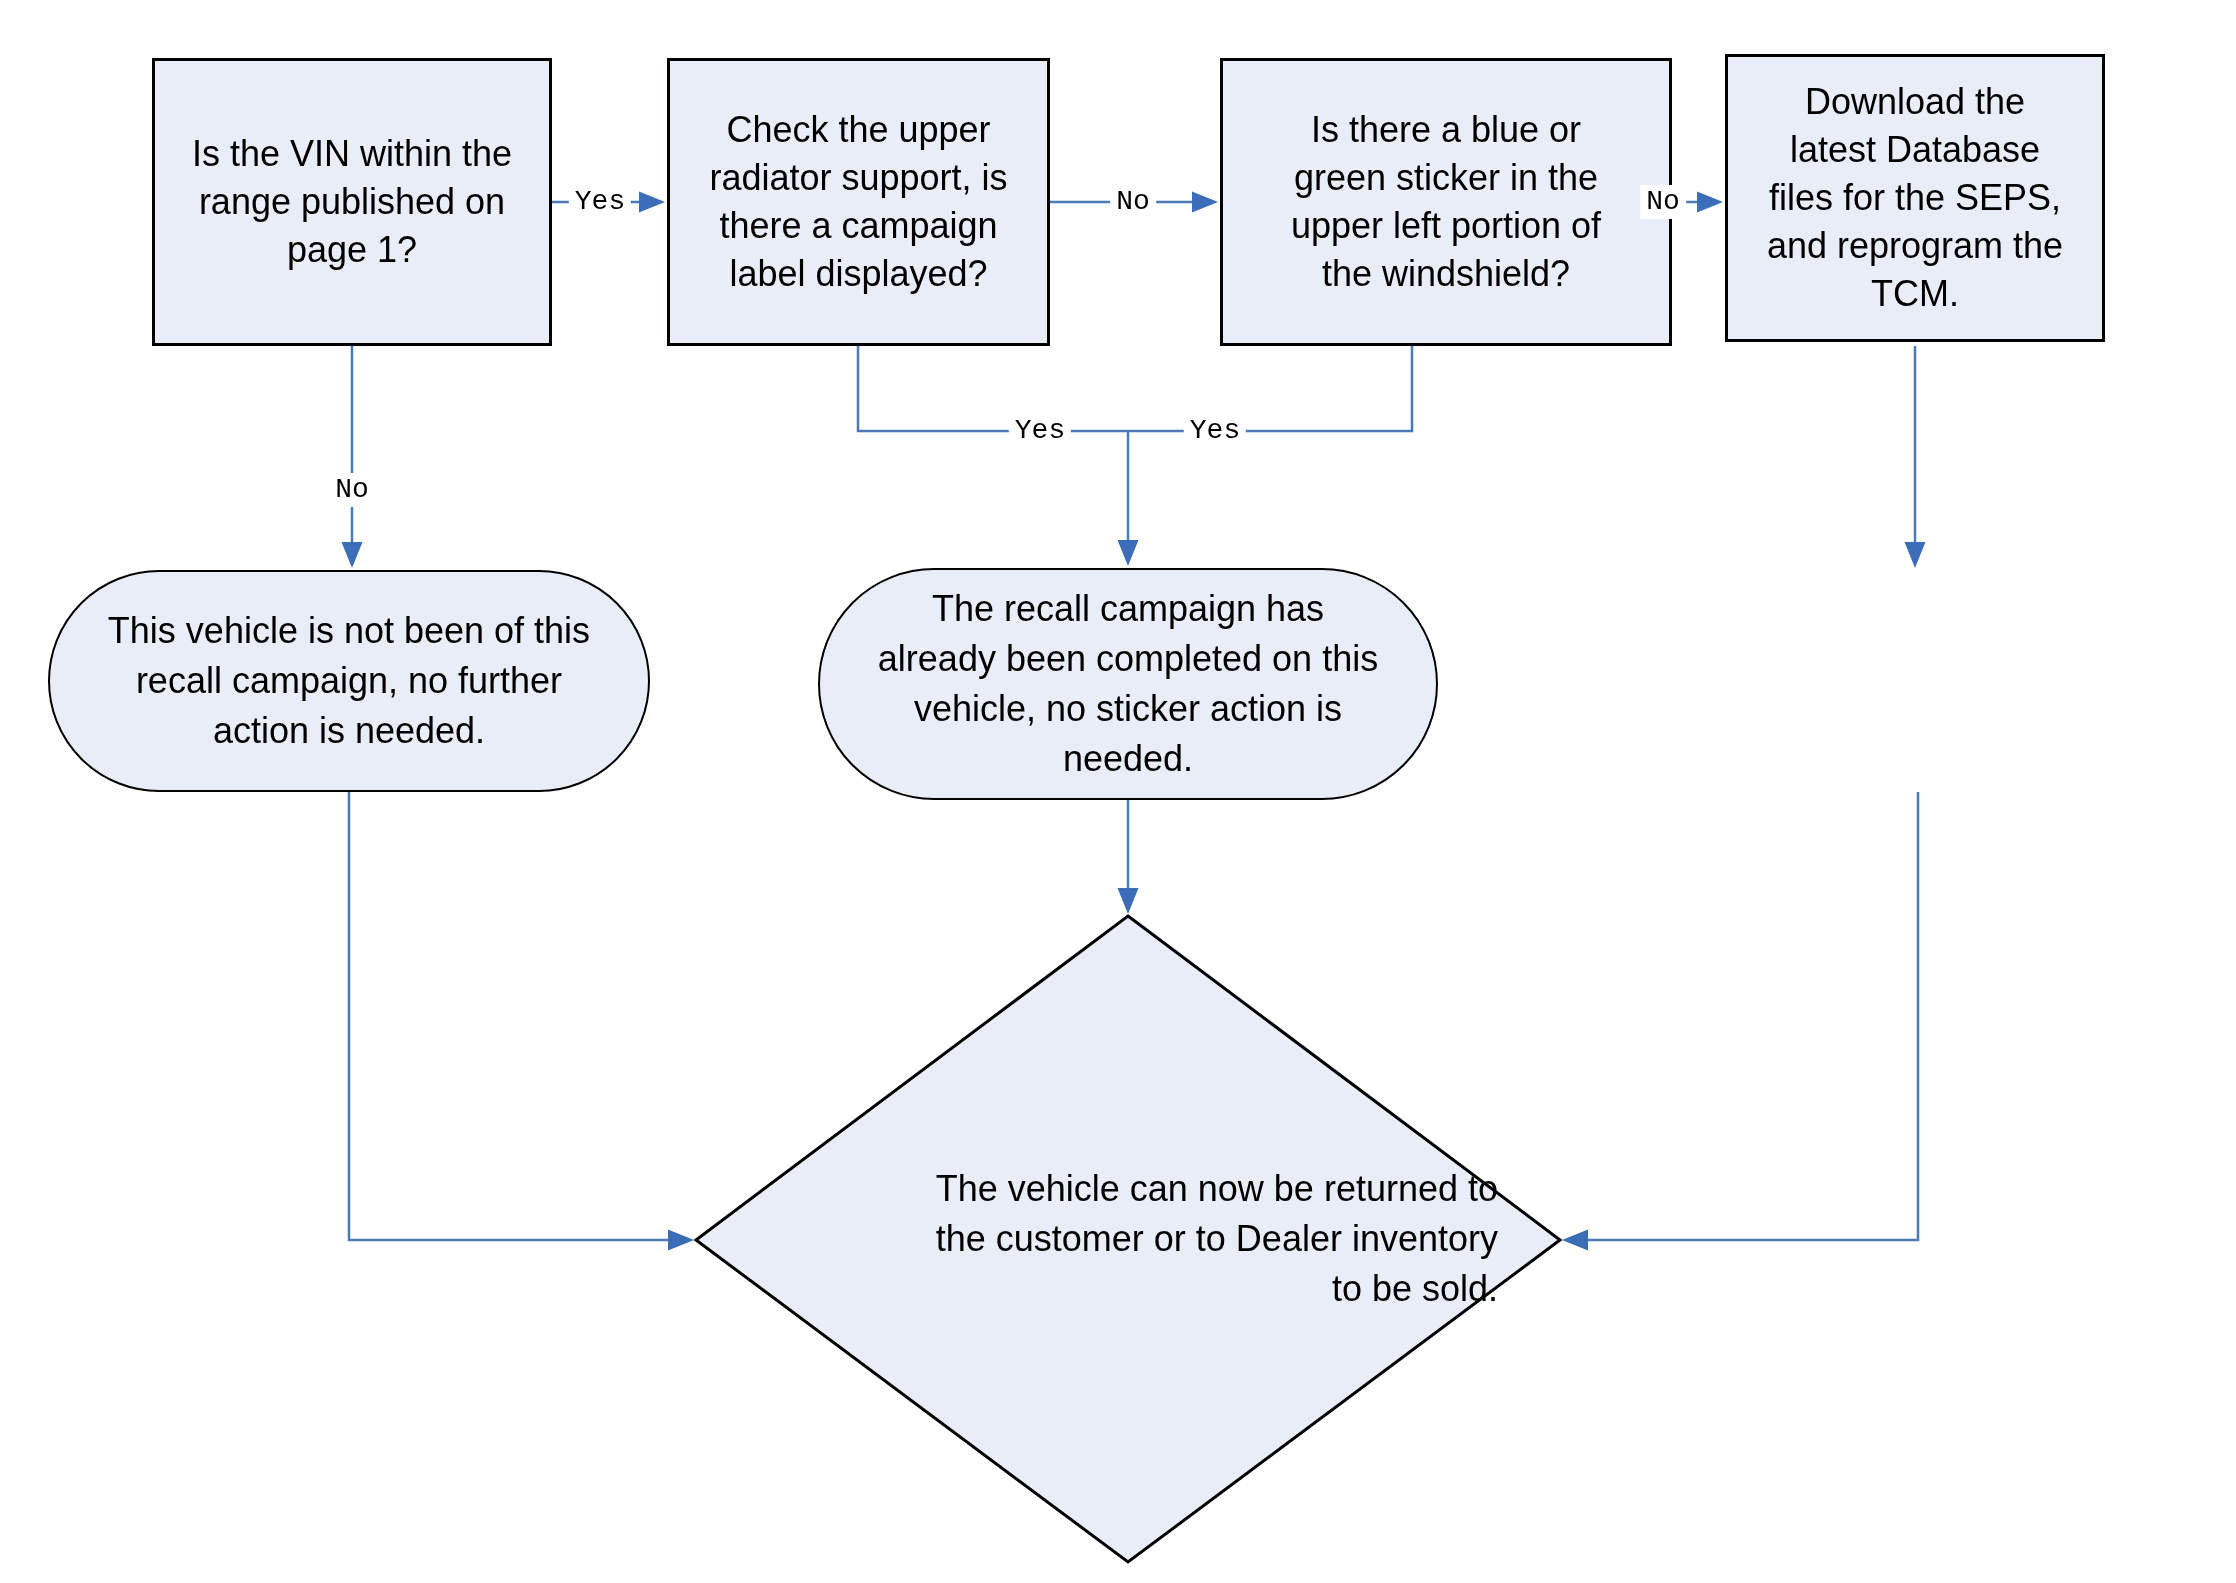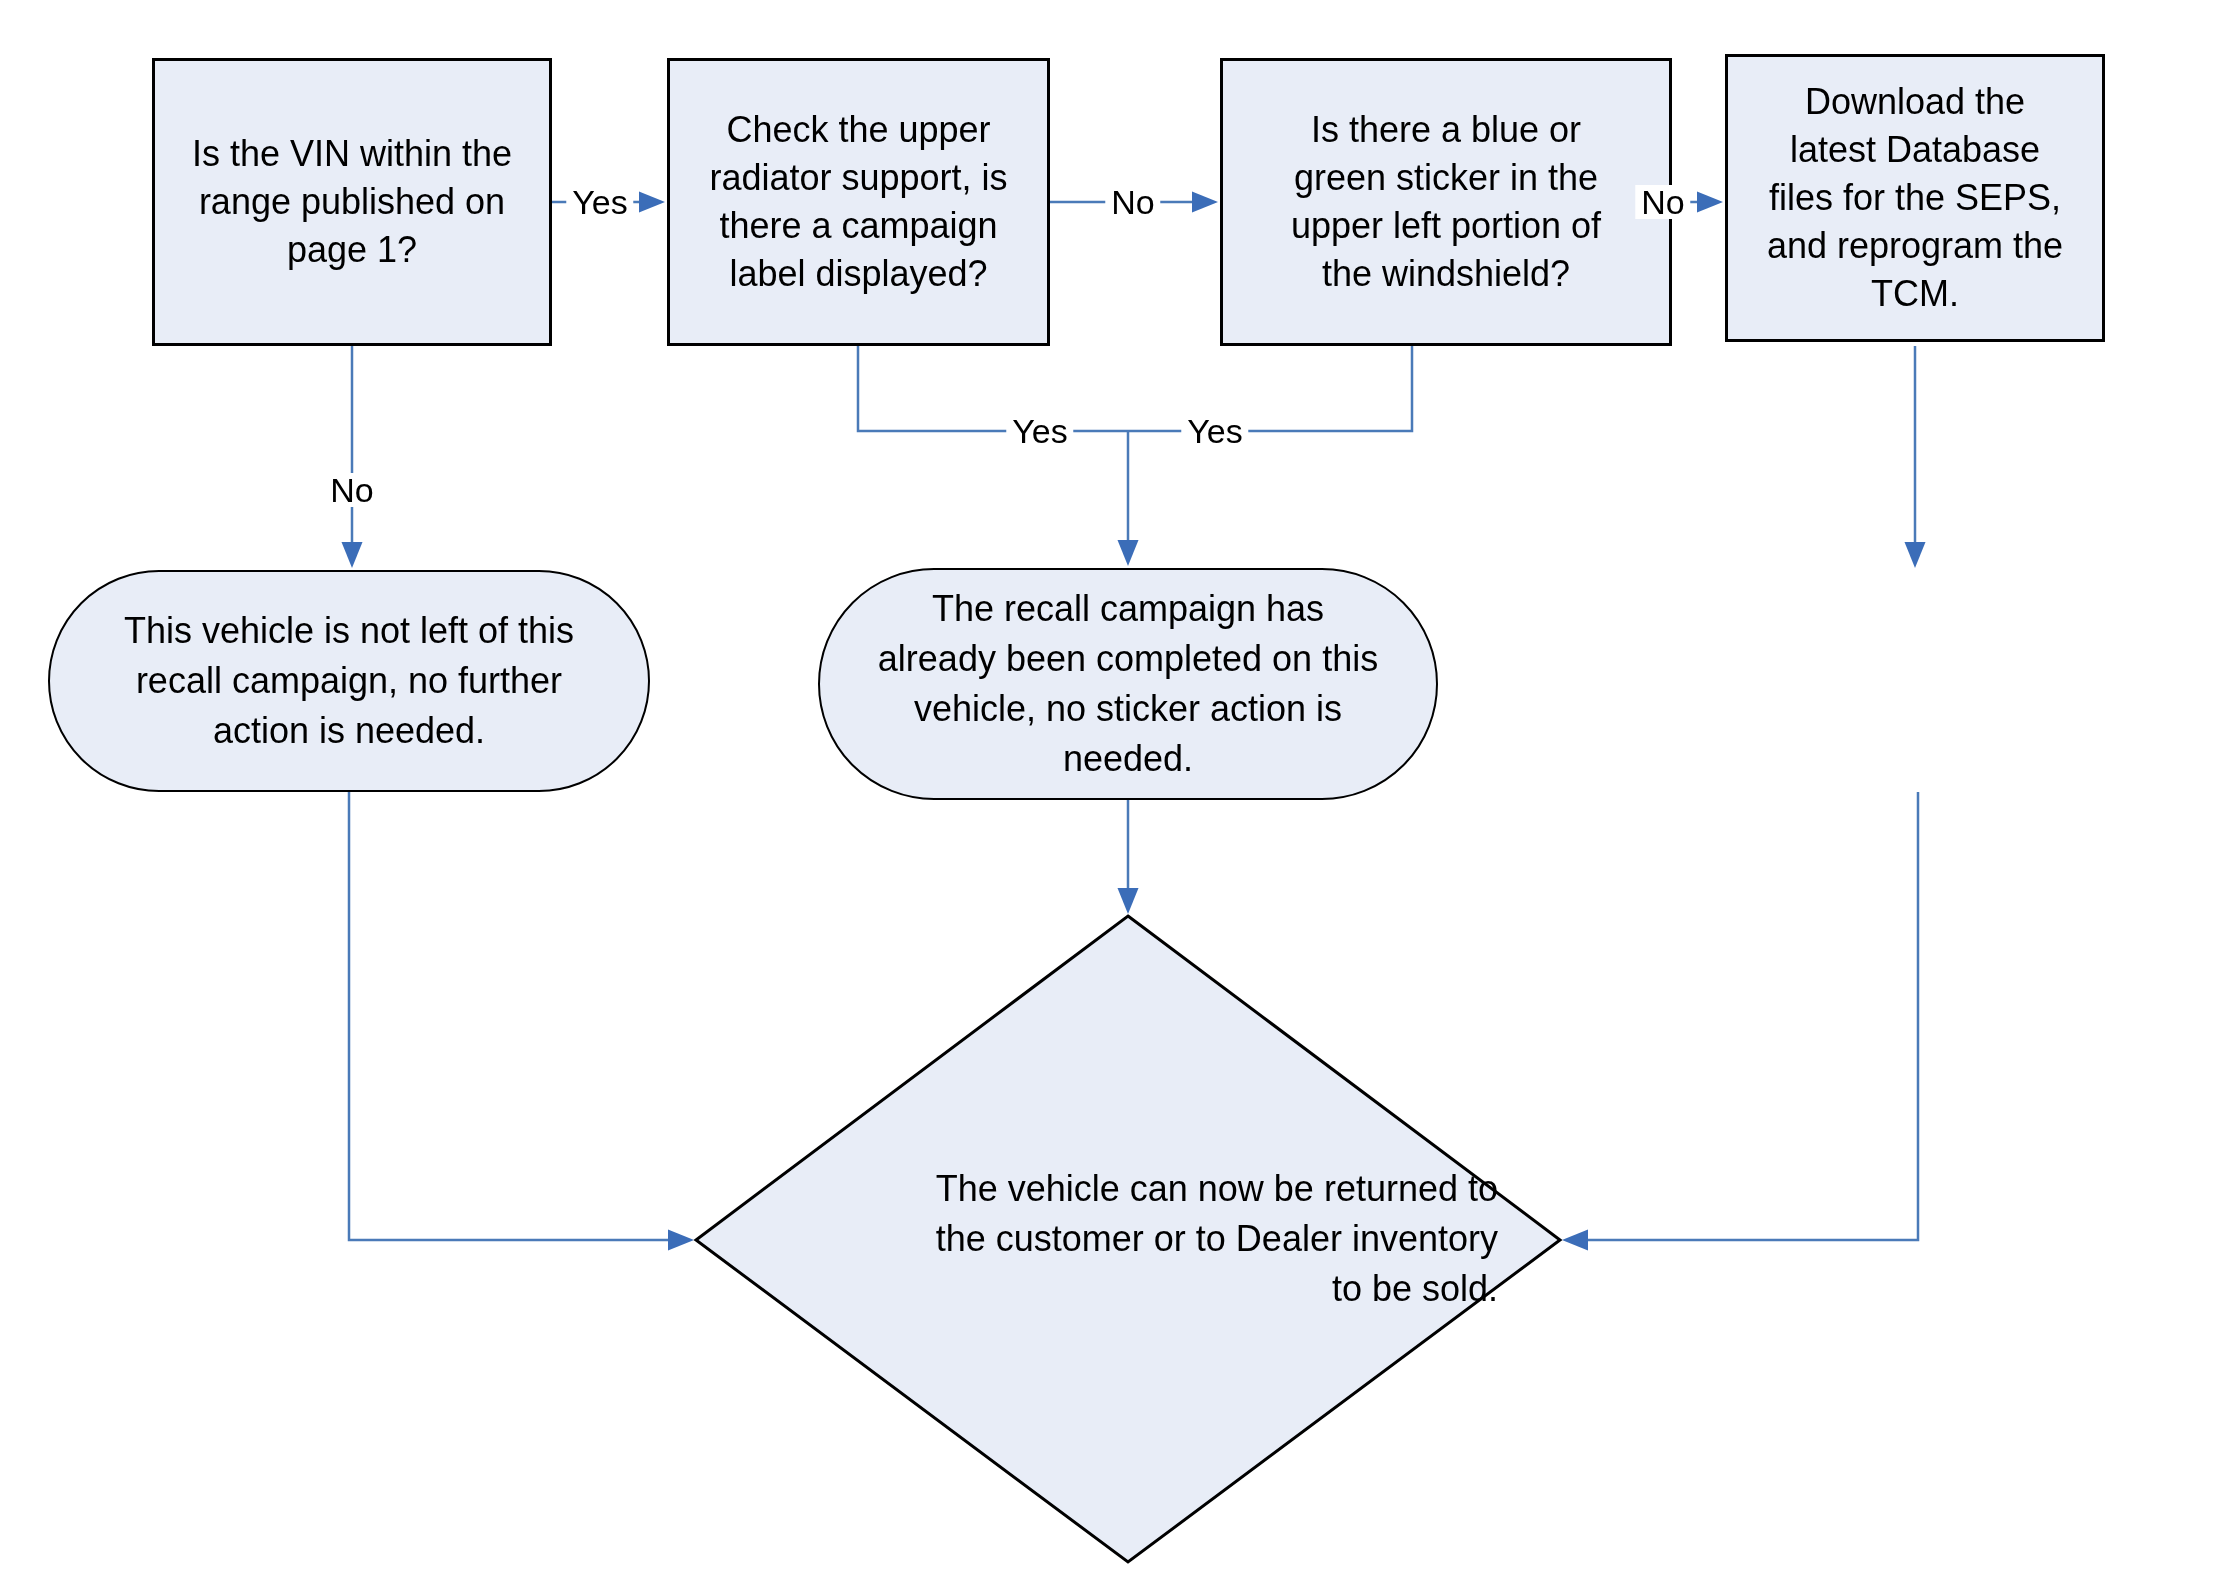--- a/index.html
+++ b/index.html
@@ -51,22 +51,23 @@
     left:758px;top:1164px;width:740px;
     text-align:right;
     font-size:36px;line-height:50px;
     white-space:pre-line;
   }
   .edge-label{
     position:absolute;
     transform:translate(-50%,-50%);
     background:var(--background);
     padding:0 6px;
-    font-size:34px;
+    font-size:28px;
     line-height:34px;
+    font-family:Liberation Mono, monospace;
   }
 </style>
 </head>
 <body>
 
 <div class="canvas">
 
   <svg class="layer" viewBox="0 0 2236 1583">
 
     <polygon class="diamond" points="1128,916 1560,1240 1128,1562 696,1240"></polygon>
@@ -147,21 +148,21 @@
 
   <div class="node process" style="left:1725px;top:54px;width:380px;height:288px">
     <div class="node-text">Download the
 latest Database
 files for the SEPS,
 and reprogram the
 TCM.</div>
   </div>
 
   <div class="node terminator" style="left:48px;top:570px;width:602px;height:222px;border-radius:111px">
-    <div class="node-text">This vehicle is not left of this
+    <div class="node-text">This vehicle is not been of this
 recall campaign, no further
 action is needed.</div>
   </div>
 
   <div class="node terminator" style="left:818px;top:568px;width:620px;height:232px;border-radius:116px">
     <div class="node-text">The recall campaign has
 already been completed on this
 vehicle, no sticker action is
 needed.</div>
   </div>

